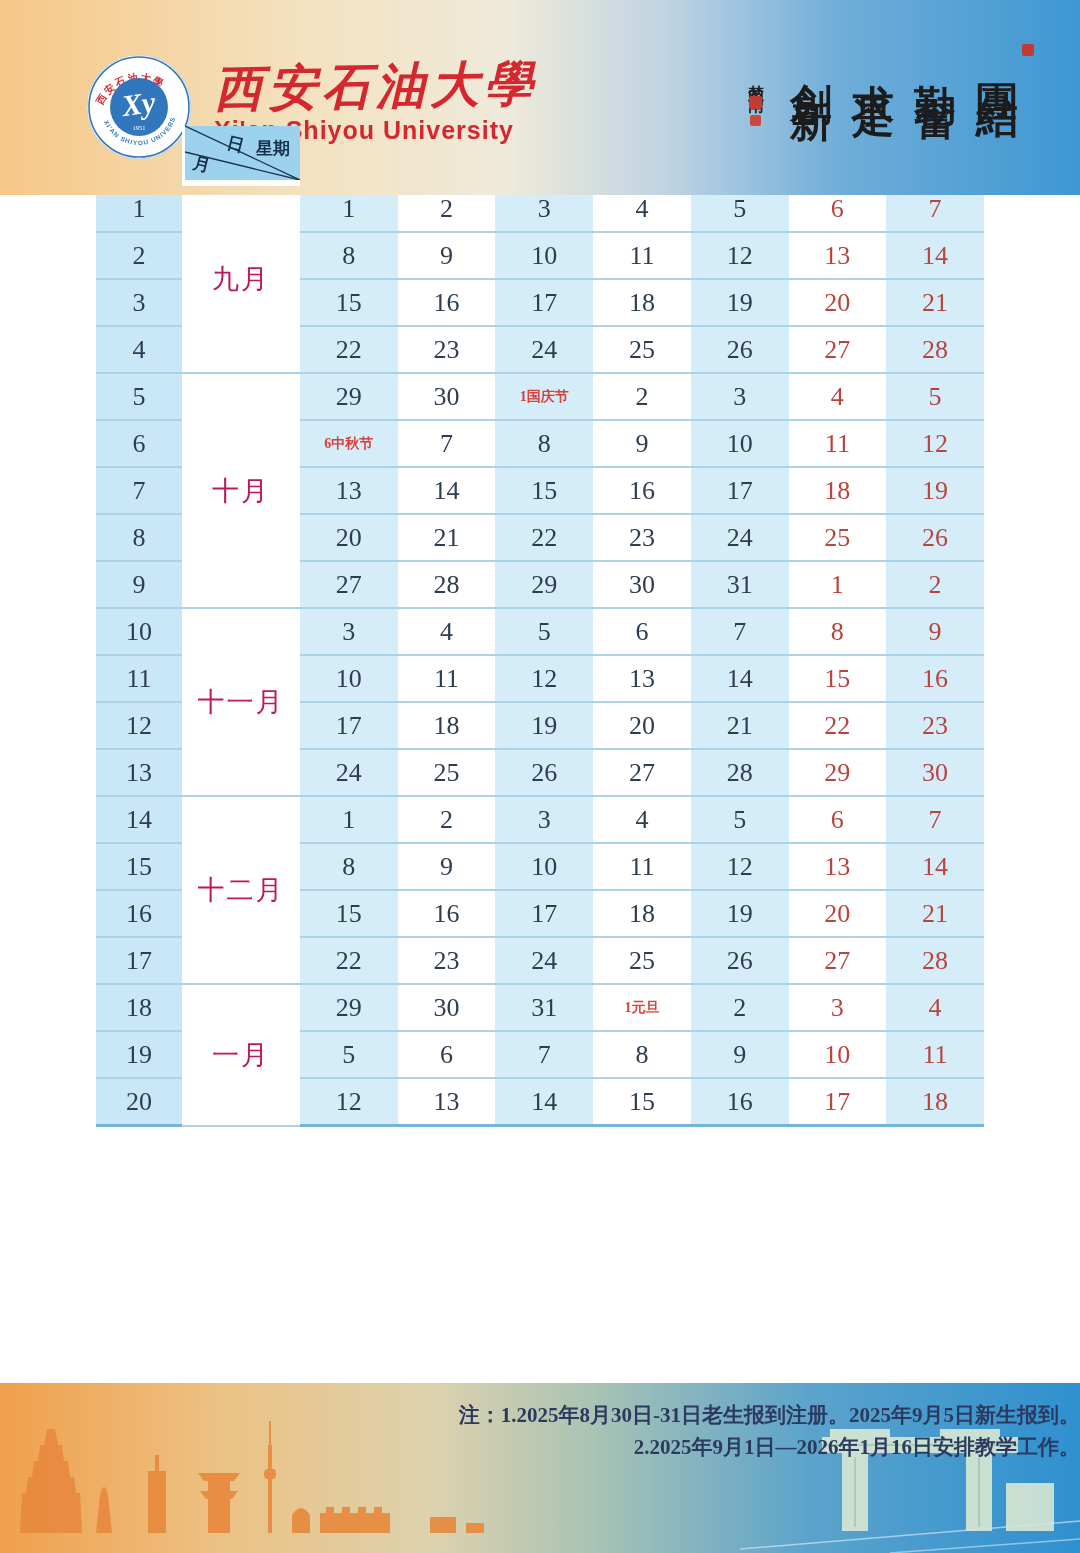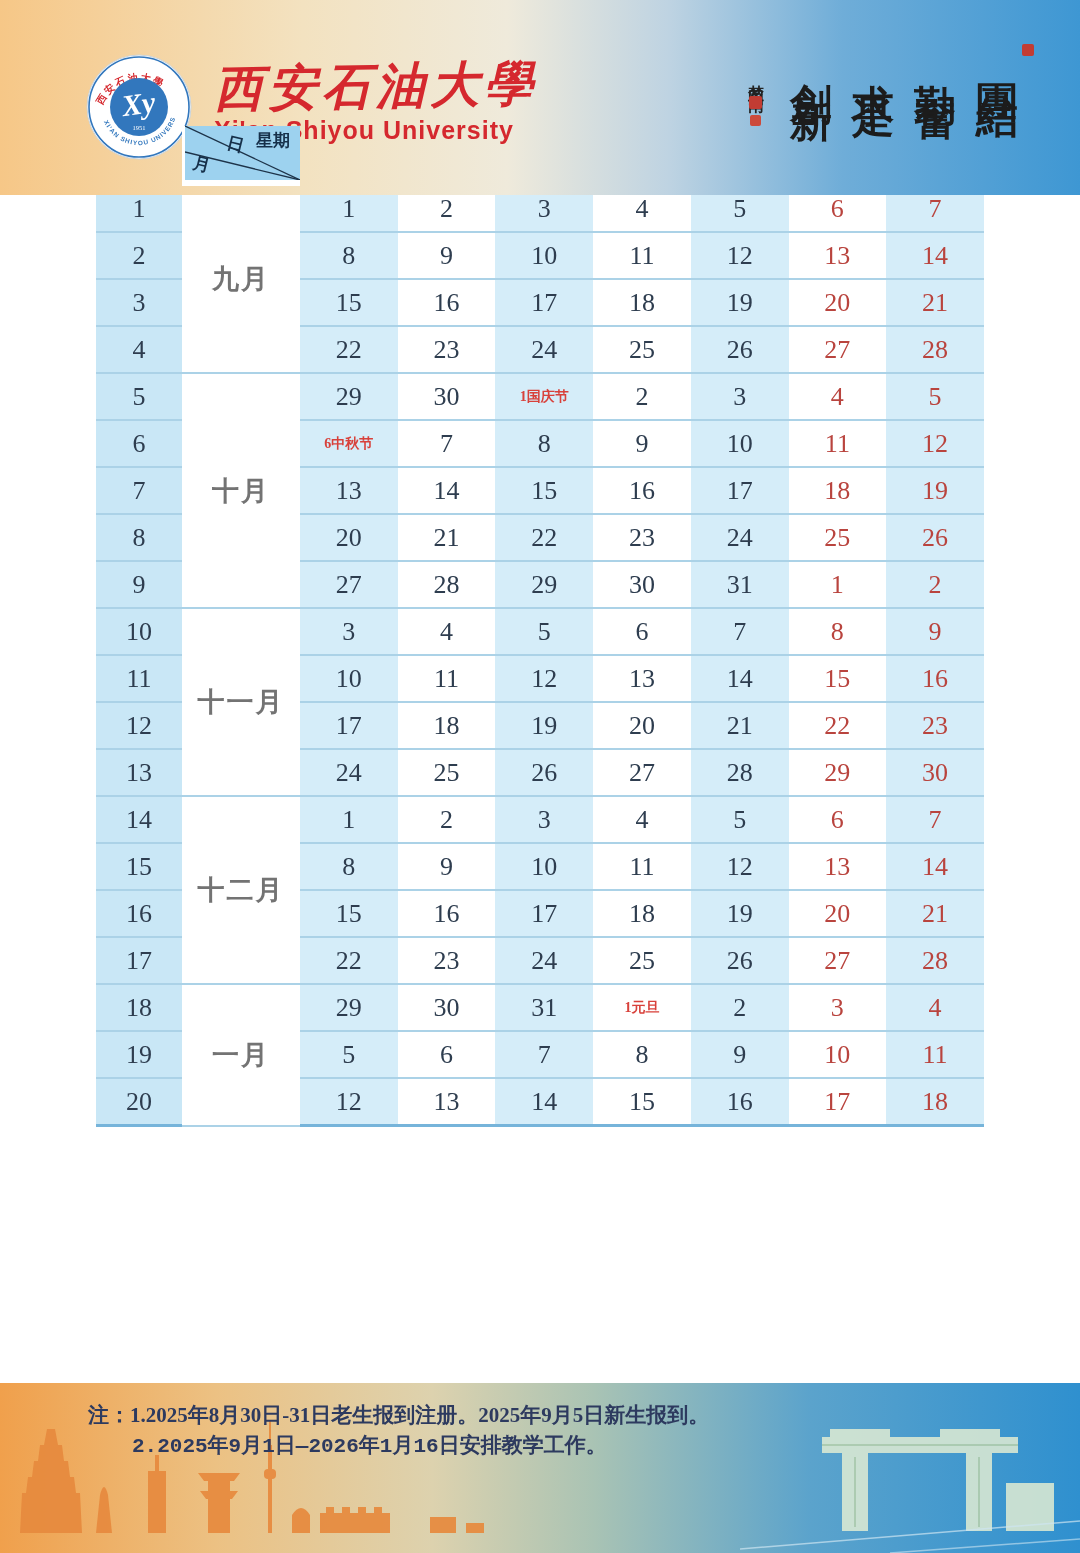--- a/index.html
+++ b/index.html
@@ -36,44 +36,44 @@
   thead th{height:54px;border-bottom:6px solid #ffffff;font-weight:700;padding:0;
            font-size:28px;color:#17375c;}
   thead th + th{border-left:3px solid #ffffff;}
   th.week-head{background:#2b8dca;font-size:26px;}
   th.diag-head{background:#9dd2ef;position:relative;}
   th.day-head.odd{background:#3e9ad2;}
   th.day-head.even{background:#7fc0e6;}
   th.day-head.red{color:#a43d3a;}
   .diag-svg{position:absolute;left:0;top:0;width:100%;height:100%;}
   .diag-lbl{position:absolute;font-size:17px;font-weight:700;color:#16304a;line-height:1;}
-  .diag-week{top:6px;right:10px;}
+  .diag-week{top:14px;right:10px;}
   .diag-day{top:10px;left:42px;transform:rotate(14deg);}
   .diag-month{top:30px;left:8px;transform:rotate(14deg);}
 
   tbody td{height:45px;border-bottom:2px solid #abd2e7;text-align:center;vertical-align:middle;
            font-size:26px;color:#2e3d4f;padding:0;}
   td.week-cell{background:#c9e7f6;}
-  td.month-cell{background:#ffffff;font-size:27px;letter-spacing:2px;color:#737373;font-weight:bold;}
+  td.month-cell{background:#ffffff;font-size:27px;letter-spacing:2px;color:#be185d;}
   td.day-cell.odd{background:#d5edf9;}
   td.day-cell.even{background:#ffffff;}
   td.red{color:#b9443e;}
   td.holiday{color:#d8413b;font-size:14px;font-weight:700;}
   tr.last td{border-bottom:3px solid #76b4da;}
 
   
   .footer-band{position:absolute;left:0;top:1383px;width:1080px;height:170px;
     background:linear-gradient(90deg,#f0a04c 0%,#ecc183 20%,#ddd2ae 40%,#a9c3b4 55%,#5ba3cc 75%,#2f90cf 100%);}
   .skyline{position:absolute;left:0;bottom:18px;width:560px;height:120px;}
   .gate{position:absolute;right:20px;bottom:22px;width:240px;height:104px;opacity:.88;}
   .deco-lines{position:absolute;right:0;bottom:0;width:340px;height:44px;}
   .notes{position:relative;z-index:2;padding:16px 0 0 88px;font-size:21px;font-weight:700;
-         color:#2d3a5f;line-height:32px;}
+         color:#2d3a5f;line-height:32px;text-align:right;}
   .note-line{white-space:nowrap;}
-  .note-line.indent{padding-left:44px;font-family:Liberation Mono, monospace;}
+  .note-line.indent{padding-left:44px;}
 </style>
 </head>
 <body>
 
 <div class="page">
 
   <header class="top-band">
     <div class="brand">
       <svg class="logo" viewBox="0 0 106 106">
         <circle cx="53" cy="53" r="52" fill="#ffffff" stroke="#c9d4dc" stroke-width="1"></circle>

